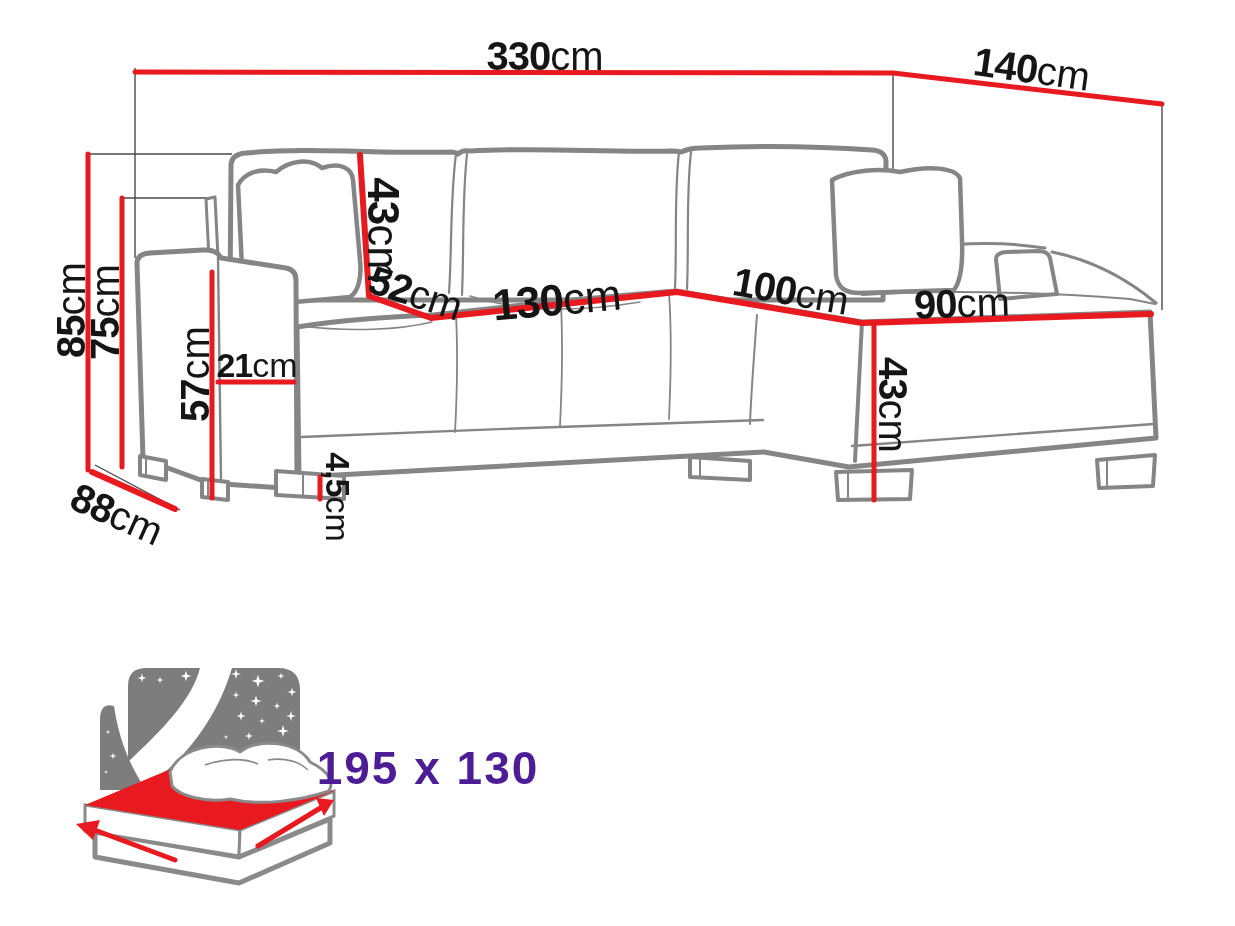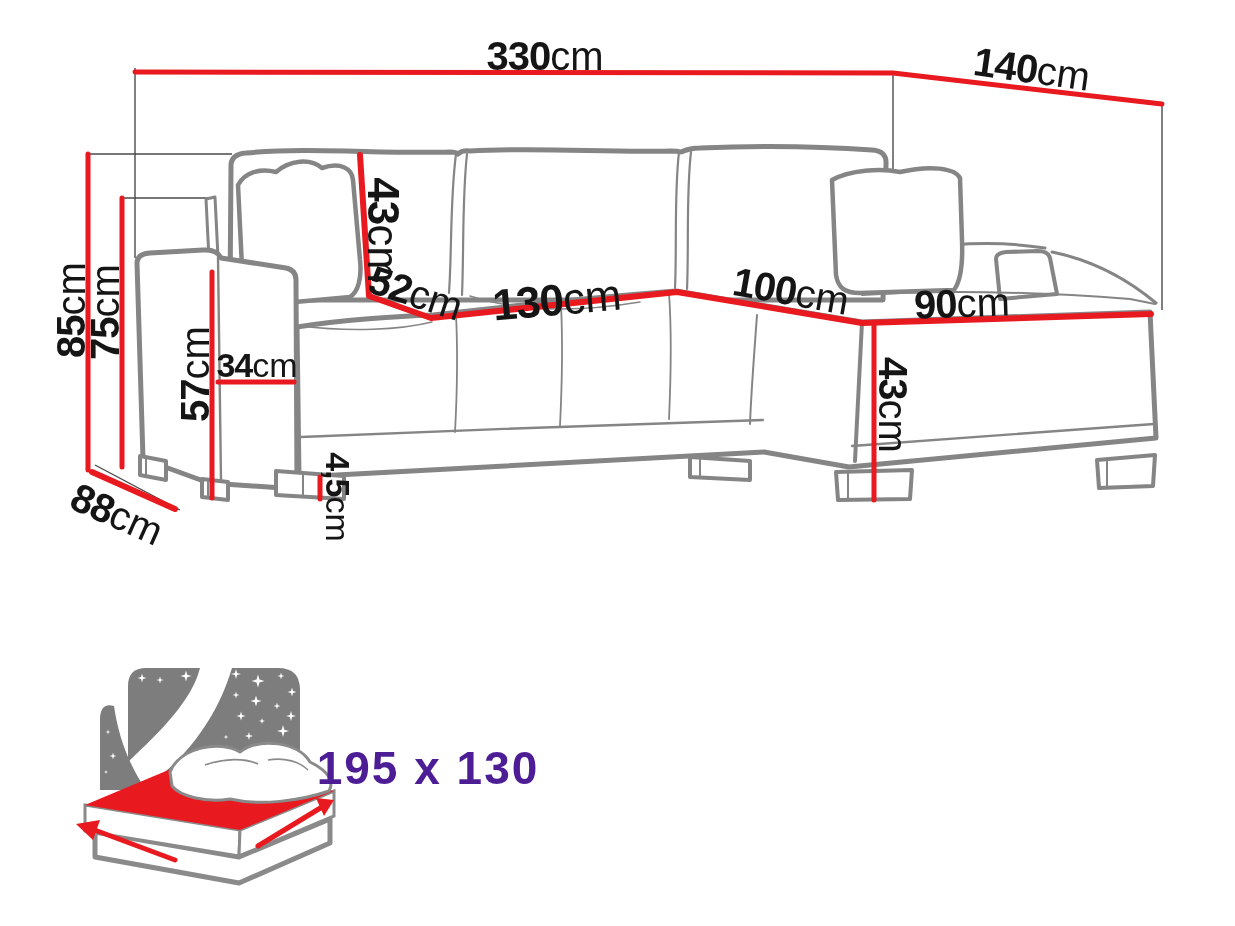--- a/index.html
+++ b/index.html
@@ -169,21 +169,21 @@
   <div class="dim" style="left:416px;top:293px;transform:translate(-50%,-50%) rotate(18deg);"><span class="num">52</span><span class="unit">cm</span></div>
 
   <div class="dim big" style="left:557px;top:300px;transform:translate(-50%,-50%) rotate(-5deg);"><span class="num">130</span><span class="unit">cm</span></div>
 
   <div class="dim" style="left:791px;top:291px;transform:translate(-50%,-50%) rotate(10deg);"><span class="num">100</span><span class="unit">cm</span></div>
 
   <div class="dim" style="left:962px;top:303px;transform:translate(-50%,-50%) rotate(-2deg);"><span class="num">90</span><span class="unit">cm</span></div>
 
   <div class="dim" style="left:893px;top:405px;transform:translate(-50%,-50%) rotate(90deg);"><span class="num">43</span><span class="unit">cm</span></div>
 
-  <div class="dim small" style="left:257px;top:365px;"><span class="num">34</span><span class="unit">cm</span></div>
+  <div class="dim small" style="left:257px;top:365px;"><span class="num">21</span><span class="unit">cm</span></div>
 
   <div class="dim" style="left:195px;top:374px;transform:translate(-50%,-50%) rotate(-90deg);"><span class="num">57</span><span class="unit">cm</span></div>
 
   <div class="dim" style="left:117px;top:514px;transform:translate(-50%,-50%) rotate(24deg);"><span class="num">88</span><span class="unit">cm</span></div>
 
   <div class="dim small" style="left:338px;top:497px;transform:translate(-50%,-50%) rotate(90deg);"><span class="num">4,5</span><span class="unit">cm</span></div>
 
   <div class="sleep-label" style="left:428px;top:768px;">195 x 130</div>
 
 </div>

